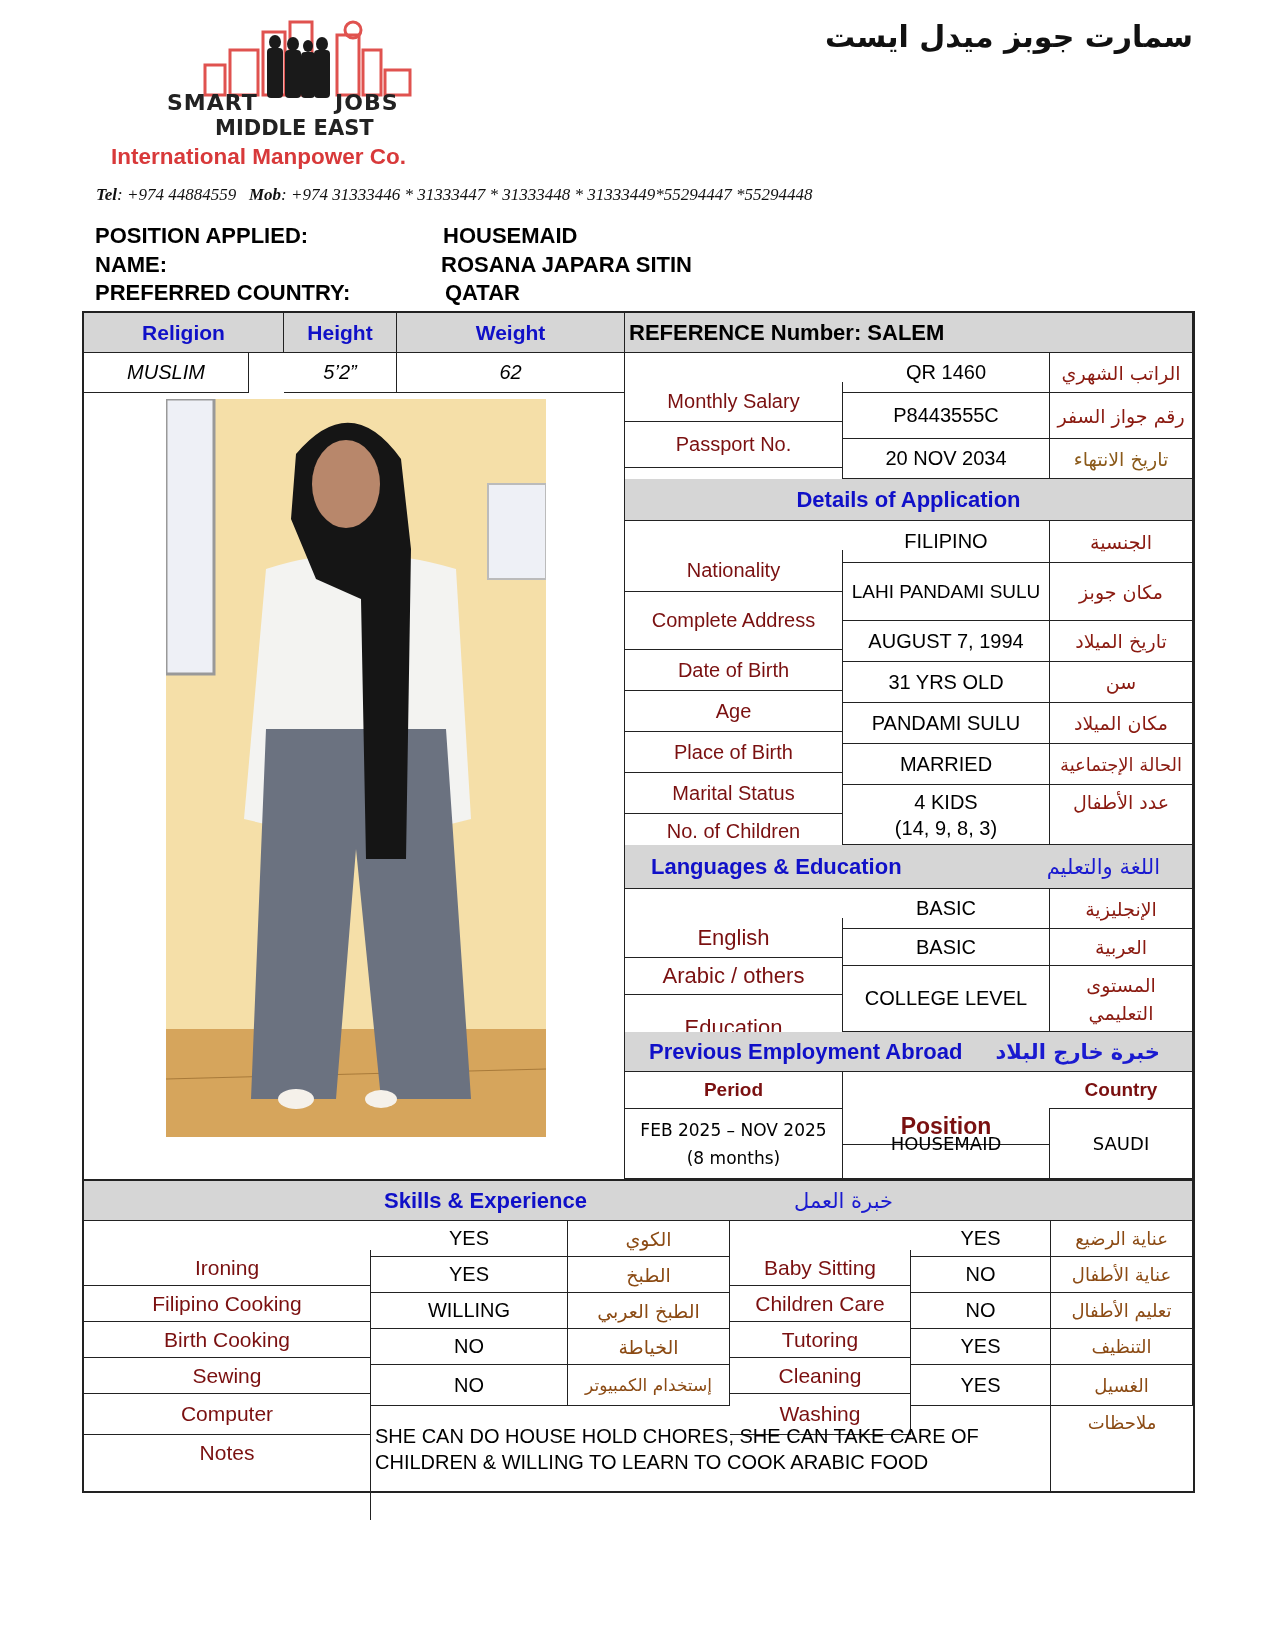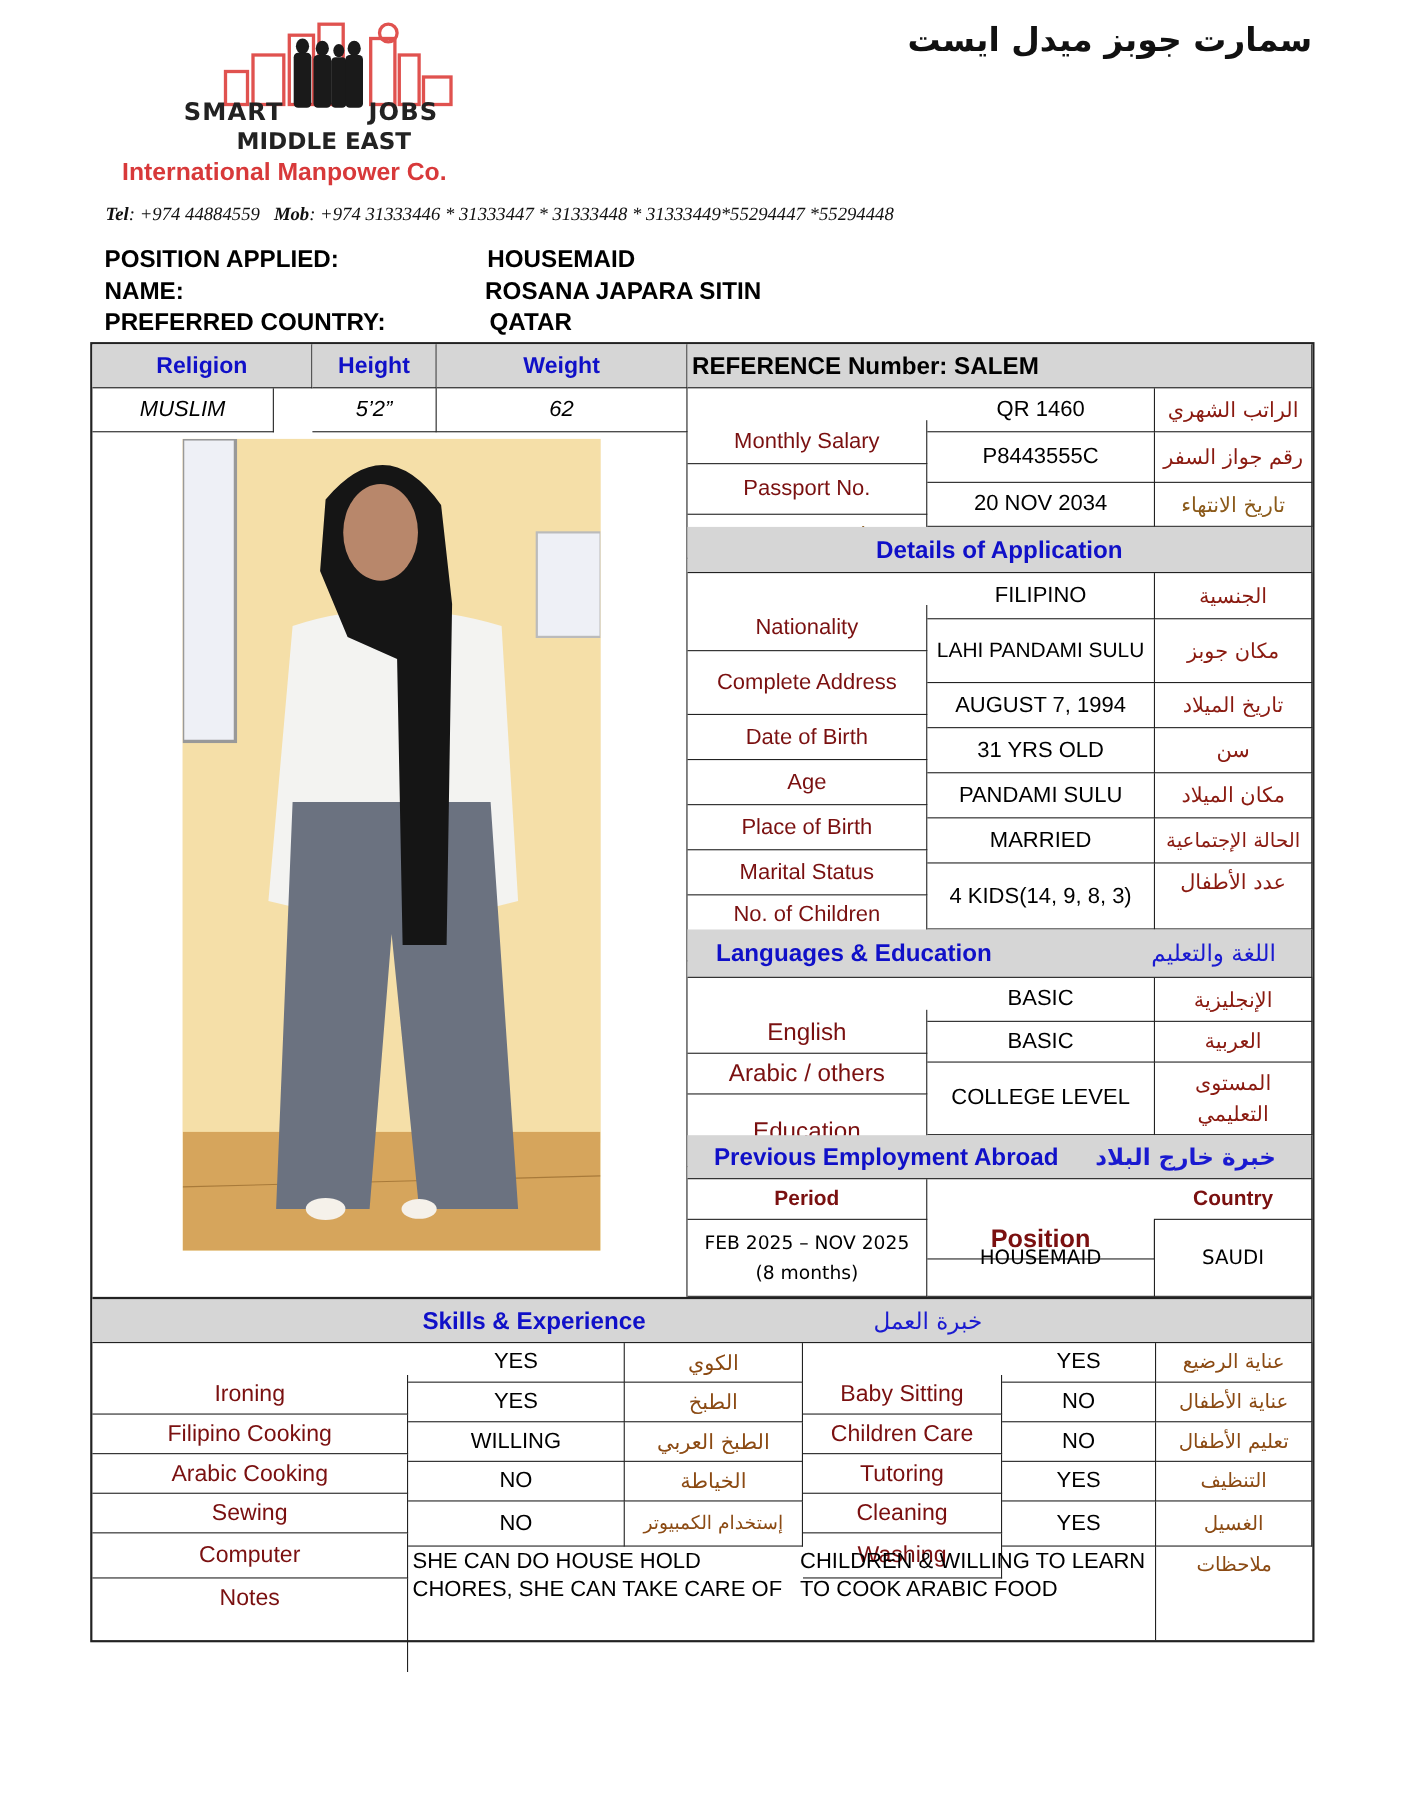--- a/index.html
+++ b/index.html
@@ -146,21 +146,21 @@
 
 <div class="cell lbl" style="left:625px;top:703px;width:218px;height:41px;font-size:20px">Place of Birth</div>
 <div class="cell v" style="left:843px;top:703px;width:207px;height:41px">PANDAMI SULU</div>
 <div class="cell ar" style="left:1050px;top:703px;width:143px;height:41px">مكان الميلاد</div>
 
 <div class="cell lbl" style="left:625px;top:744px;width:218px;height:41px;font-size:20px">Marital Status</div>
 <div class="cell v" style="left:843px;top:744px;width:207px;height:41px">MARRIED</div>
 <div class="cell ar" style="left:1050px;top:744px;width:143px;height:41px;font-size:18px">الحالة الإجتماعية</div>
 
 <div class="cell lbl" style="left:625px;top:785px;width:218px;height:60px;align-items:flex-start;padding-top:6px;font-size:20px">No. of Children</div>
-<div class="cell v" style="left:843px;top:785px;width:207px;height:60px;flex-direction:row;line-height:26px">
+<div class="cell v" style="left:843px;top:785px;width:207px;height:60px;flex-direction:column;line-height:26px">
   <span>4 KIDS</span>
   <span>(14, 9, 8, 3)</span>
 </div>
 <div class="cell ar" style="left:1050px;top:785px;width:143px;height:60px;align-items:flex-start;padding-top:6px">عدد الأطفال</div>
 
 <div class="cell gray" style="left:625px;top:845px;width:568px;height:44px;justify-content:space-between;padding:0 32px 0 26px">
   <span class="blue" style="font-size:22px">Languages &amp; Education</span>
   <span class="ar-blue">اللغة والتعليم</span>
 </div>
 
@@ -207,21 +207,21 @@
 <div class="cell v" style="left:911px;top:1221px;width:140px;height:36px">YES</div>
 <div class="cell ar" style="left:1051px;top:1221px;width:142px;height:36px;color:#8b4a13;font-size:18px">عناية الرضيع</div>
 
 <div class="cell lbl" style="left:84px;top:1257px;width:287px;height:36px">Filipino Cooking</div>
 <div class="cell v" style="left:371px;top:1257px;width:197px;height:36px">YES</div>
 <div class="cell ar" style="left:568px;top:1257px;width:162px;height:36px;color:#8b4a13">الطبخ</div>
 <div class="cell lbl" style="left:730px;top:1257px;width:181px;height:36px">Children Care</div>
 <div class="cell v" style="left:911px;top:1257px;width:140px;height:36px">NO</div>
 <div class="cell ar" style="left:1051px;top:1257px;width:142px;height:36px;color:#8b4a13;font-size:18px">عناية الأطفال</div>
 
-<div class="cell lbl" style="left:84px;top:1293px;width:287px;height:36px">Arabic Cooking</div>
+<div class="cell lbl" style="left:84px;top:1293px;width:287px;height:36px">Birth Cooking</div>
 <div class="cell v" style="left:371px;top:1293px;width:197px;height:36px">WILLING</div>
 <div class="cell ar" style="left:568px;top:1293px;width:162px;height:36px;color:#8b4a13">الطبخ العربي</div>
 <div class="cell lbl" style="left:730px;top:1293px;width:181px;height:36px">Tutoring</div>
 <div class="cell v" style="left:911px;top:1293px;width:140px;height:36px">NO</div>
 <div class="cell ar" style="left:1051px;top:1293px;width:142px;height:36px;color:#8b4a13;font-size:18px">تعليم الأطفال</div>
 
 <div class="cell lbl" style="left:84px;top:1329px;width:287px;height:36px">Sewing</div>
 <div class="cell v" style="left:371px;top:1329px;width:197px;height:36px">NO</div>
 <div class="cell ar" style="left:568px;top:1329px;width:162px;height:36px;color:#8b4a13">الخياطة</div>
 <div class="cell lbl" style="left:730px;top:1329px;width:181px;height:36px">Cleaning</div>
@@ -229,17 +229,17 @@
 <div class="cell ar" style="left:1051px;top:1329px;width:142px;height:36px;color:#8b4a13;font-size:18px">التنظيف</div>
 
 <div class="cell lbl" style="left:84px;top:1365px;width:287px;height:41px">Computer</div>
 <div class="cell v" style="left:371px;top:1365px;width:197px;height:41px">NO</div>
 <div class="cell ar" style="left:568px;top:1365px;width:162px;height:41px;color:#8b4a13;font-size:17px">إستخدام الكمبيوتر</div>
 <div class="cell lbl" style="left:730px;top:1365px;width:181px;height:41px">Washing</div>
 <div class="cell v" style="left:911px;top:1365px;width:140px;height:41px">YES</div>
 <div class="cell ar" style="left:1051px;top:1365px;width:142px;height:41px;color:#8b4a13;font-size:18px">الغسيل</div>
 
 <div class="cell lbl" style="left:84px;top:1406px;width:287px;height:85px;align-items:flex-start;padding-top:6px;border-bottom:none">Notes</div>
-<div class="cell" style="left:371px;top:1406px;width:680px;height:85px;flex-direction:row;align-items:flex-start;justify-content:center;padding-left:4px;font-size:20px;line-height:26px;text-align:left;border-bottom:none">
+<div class="cell" style="left:371px;top:1406px;width:680px;height:85px;flex-direction:column;align-items:flex-start;justify-content:center;padding-left:4px;font-size:20px;line-height:26px;text-align:left;border-bottom:none">
   <span>SHE CAN DO HOUSE HOLD CHORES, SHE CAN TAKE CARE OF</span>
   <span>CHILDREN &amp; WILLING TO LEARN TO COOK ARABIC FOOD</span>
 </div>
 <div class="cell ar" style="left:1051px;top:1406px;width:142px;height:85px;align-items:flex-start;padding-top:6px;color:#8b4a13;font-size:18px;border-bottom:none;border-right:none">ملاحظات</div>
 
 </body></html>

